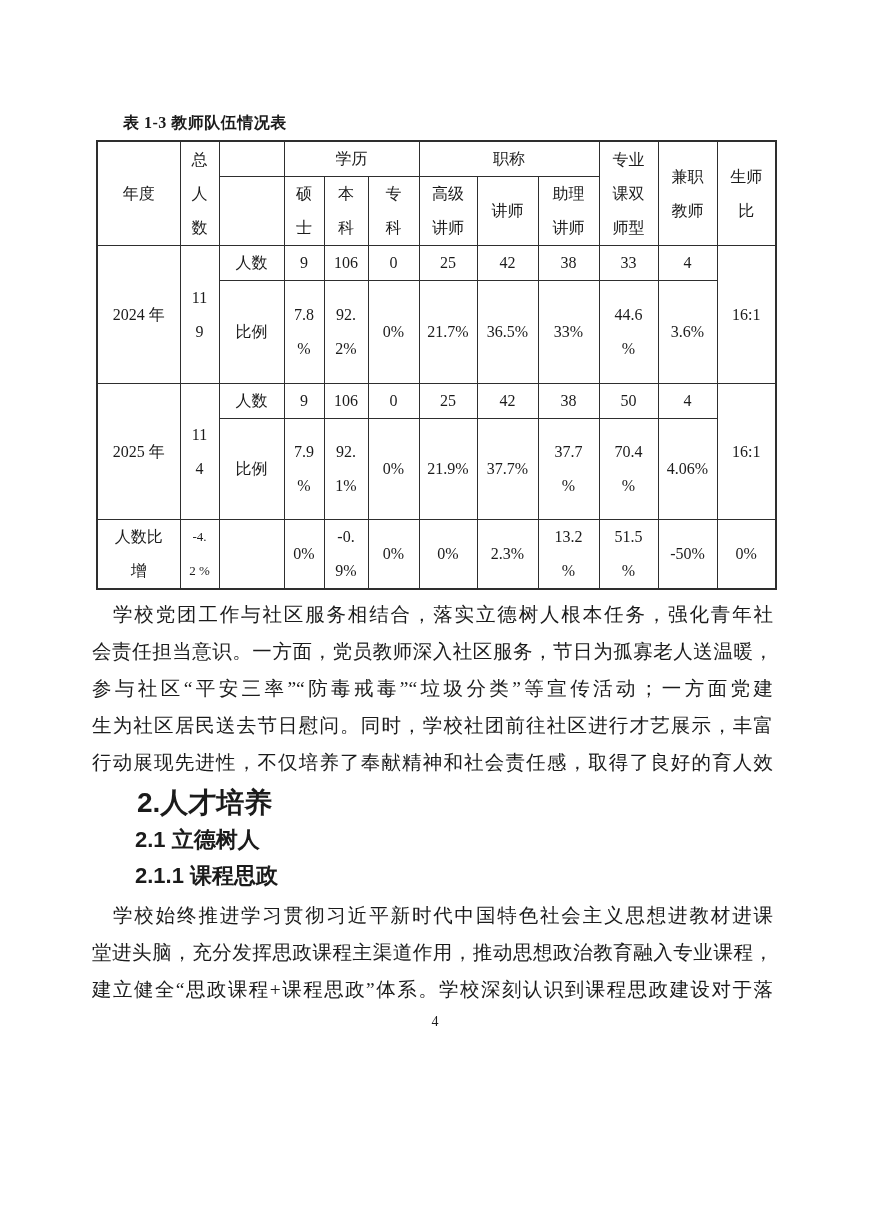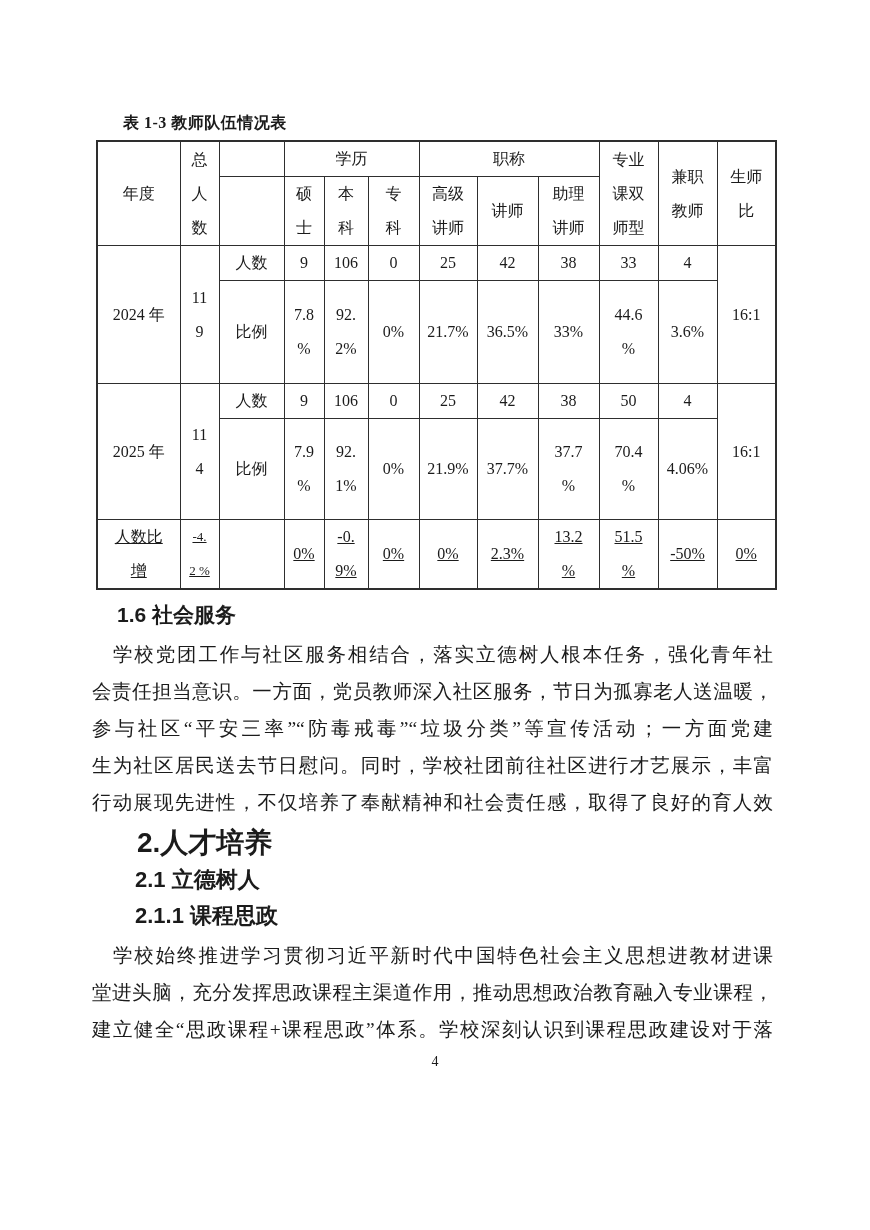--- a/index.html
+++ b/index.html
@@ -25,21 +25,21 @@
   table.tt td {
     border:1px solid var(--border,#2e2e2e);
     text-align:center; vertical-align:middle;
     white-space:pre-line; line-height:34px;
     padding:0; overflow:hidden;
   }
   td.small { font-size:13px; line-height:30px; }
   tr.r1 { height:31px; } tr.r2 { height:68px; }
   tr.rn1 { height:34px; } tr.rp1 { height:103px; }
   tr.rn2 { height:33px; } tr.rp2 { height:101px; }
-  tr.rd  { height:68px;text-decoration:underline; }
+  tr.rd  { height:68px; }
   .doc { margin-left:92px; width:681px; }
   .h16 { margin:10px 0 0 25px; font-family:"Liberation Sans","DejaVu Sans",sans-serif; font-weight:bold; font-size:21px; line-height:30px; }
   .para { font-size:19.5px; }
   .para .ln { line-height:37px; text-align:justify; text-align-last:justify; height:37px; overflow:hidden; }
   .para .ln.endp { text-align:left; text-align-last:left; }
   .para .ln.ind { text-indent:21px; }
   .p1 { margin-top:6px; }
   .hd2 { margin:4px 0 0 45px; font-family:"Liberation Sans","DejaVu Sans",sans-serif; font-weight:bold; font-size:28px; line-height:36px; }
   .hd3 { margin:2px 0 0 43px; font-family:"Liberation Sans","DejaVu Sans",sans-serif; font-weight:bold; font-size:22px; line-height:34px; }
   .p2 { margin-top:4px; }
@@ -173,21 +173,20 @@
 %</td>
       <td>51.5
 %</td>
       <td>-50%</td>
       <td>0%</td>
     </tr>
   </tbody>
     </table>
 
   <div class="doc">
-    <div class="h16">1.6 社会服务</div>
 
     <div class="para p1">
       <div class="ln ind">学校党团工作与社区服务相结合，落实立德树人根本任务，强化青年社</div>
       <div class="ln">会责任担当意识。一方面，党员教师深入社区服务，节日为孤寡老人送温暖，</div>
       <div class="ln">参与社区“平安三率”“防毒戒毒”“垃圾分类”等宣传活动；一方面党建</div>
       <div class="ln">生为社区居民送去节日慰问。同时，学校社团前往社区进行才艺展示，丰富</div>
       <div class="ln">行动展现先进性，不仅培养了奉献精神和社会责任感，取得了良好的育人效</div>
     </div>
 
     <div class="hd2">2.人才培养</div>

